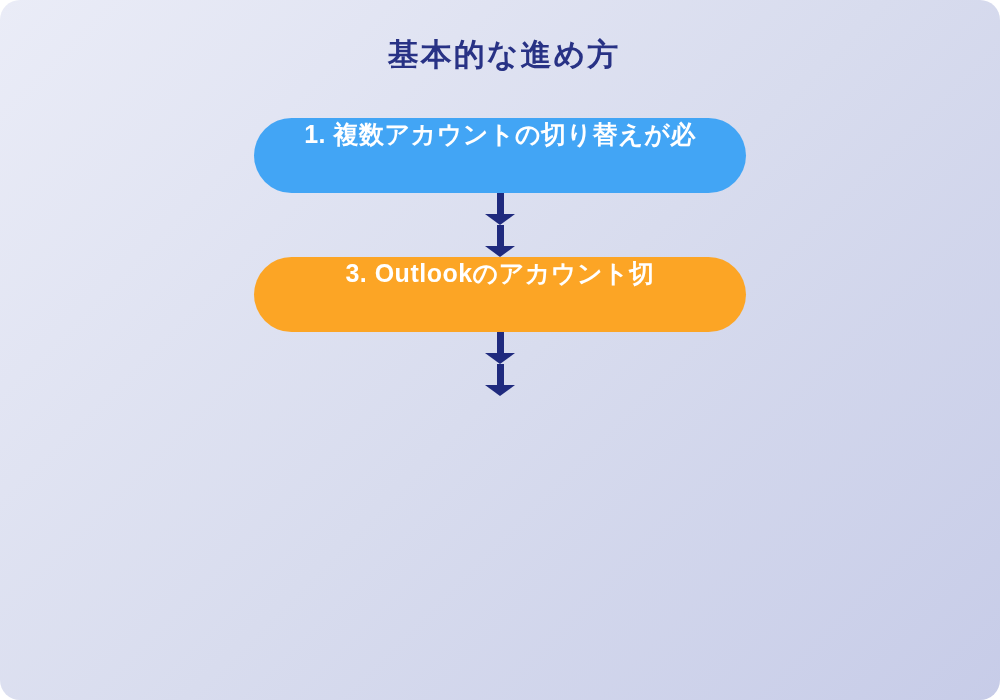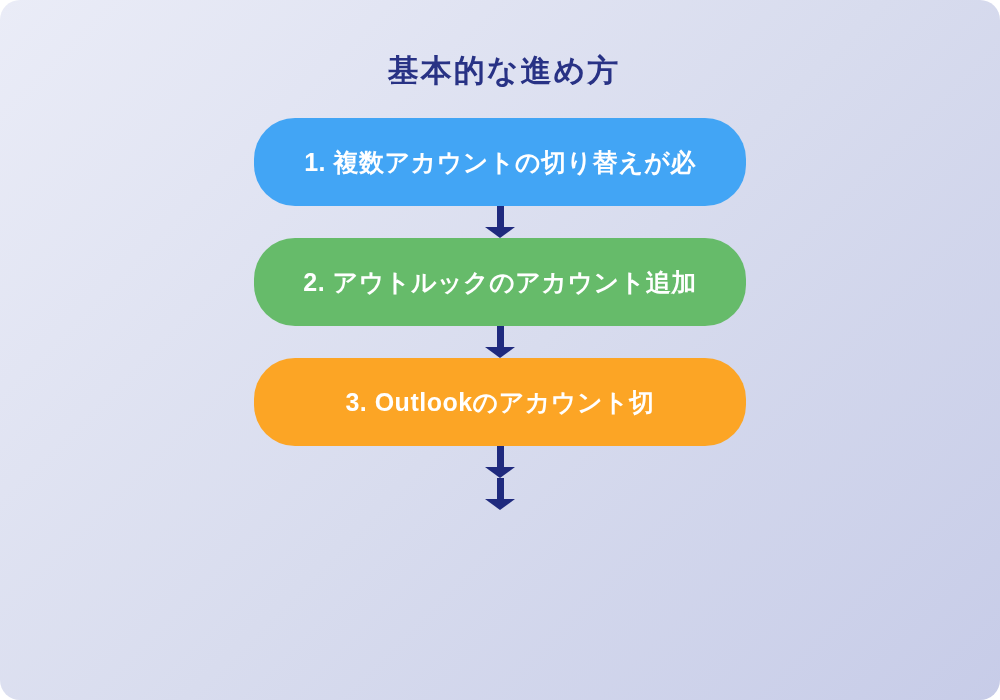--- a/index.html
+++ b/index.html
@@ -18,43 +18,43 @@
     background: linear-gradient(135deg,
       var(--color-bg_start, #eaecf7) 0%,
       var(--color-bg_mid, #d8dcee) 52%,
       var(--color-bg_end, #c7cce8) 100%);
   }
   .title {
     position: absolute;
     top: 34px;
     left: 0;
     right: 0;
-    margin: 16px;
+    margin: 0;
     text-align: center;
     font-size: 31px;
     font-weight: 800;
     letter-spacing: 2px;
     color: var(--color-title, #283285);
     padding-left: 8px;
   }
   .flow {
     position: absolute;
     top: 118px;
     left: 0;
     right: 0;
     display: flex;
     flex-direction: column;
     align-items: center;
   }
   .step {
     width: 492px;
-    height: 88px;
+    height: 75px;
     border-radius: 41px;
     display: flex;
-    align-items: center;
+    align-items: flex-start;
     justify-content: center;
     box-sizing: border-box;
   }
   .step-label {
     color: #ffffff;
     font-size: 25px;
     font-weight: 700;
     letter-spacing: 0.5px;
     white-space: nowrap;
   }
@@ -88,23 +88,20 @@
 
     <div class="step" style="background-color: rgb(66, 165, 245);">
       <span class="step-label">1. 複数アカウントの切り替えが必</span>
     </div>
 
     <div class="arrow" aria-hidden="true">
       <div class="arrow-shaft"></div>
       <div class="arrow-head"></div>
     </div>
 
-    <div class="step" style="background-color: rgb(102, 187, 106);">
-      <span class="step-label">2. アウトルックのアカウント追加</span>
-    </div>
 
     <div class="arrow" aria-hidden="true">
       <div class="arrow-shaft"></div>
       <div class="arrow-head"></div>
     </div>
 
     <div class="step" style="background-color: rgb(252, 165, 37);">
       <span class="step-label">3. Outlookのアカウント切</span>
     </div>
 

